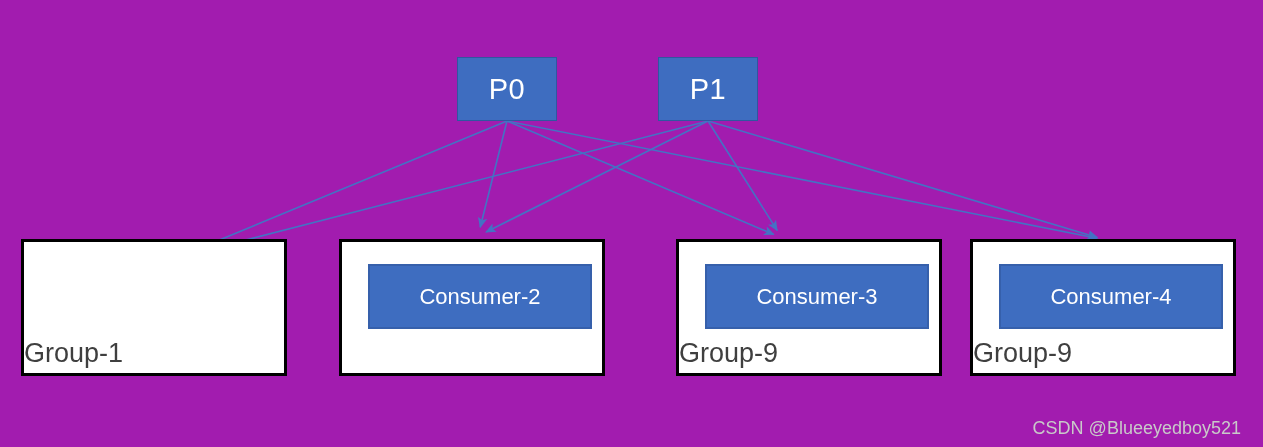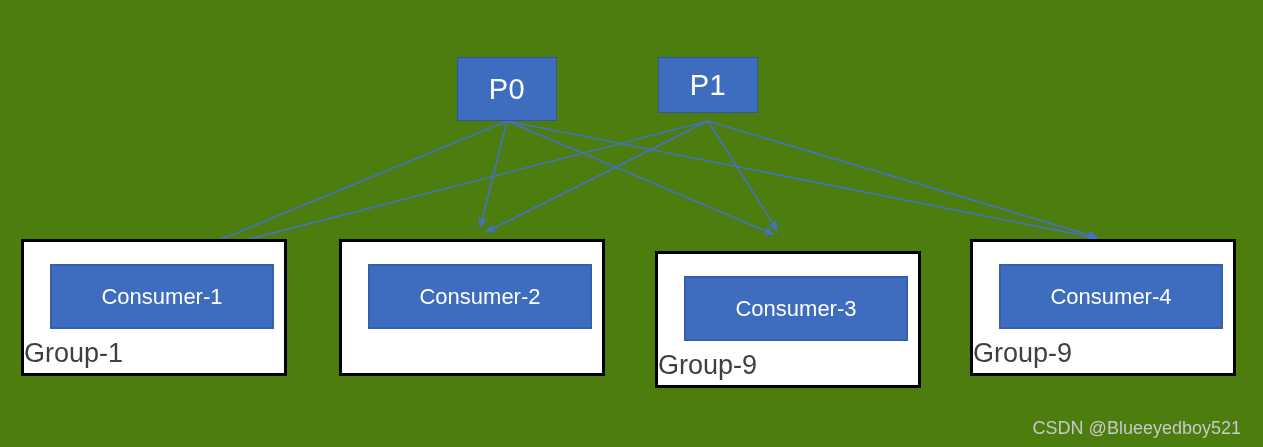--- a/index.html
+++ b/index.html
@@ -8,21 +8,21 @@
     padding: 0;
     background: #ffffff;
   }
   body {
     font-family: "Liberation Sans", "DejaVu Sans", sans-serif;
   }
   #canvas {
     position: relative;
     width: 1263px;
     height: 447px;
-    background: #4d7c0f;
+    background: #a21caf;
     overflow: hidden;
   }
   #edges {
     position: absolute;
     left: 0;
     top: 0;
     width: 1263px;
     height: 447px;
     pointer-events: none;
   }
@@ -123,38 +123,35 @@
         <line x1="708" y1="121" x2="486.0498447189992" y2="231.9750776405004" marker-end="url(#arrowhead)"></line>
         <line x1="708" y1="121" x2="777.1891721397167" y2="230.39369108576824" marker-end="url(#arrowhead)"></line>
         <line x1="708" y1="121" x2="1097.3771819208368" y2="237.42182072507433" marker-end="url(#arrowhead)"></line>
       </g>
   </svg>
 
   <div class="partition" id="partition-p0" style="left: 457px; top: 57px; width: 100px; height: 64px;">
     <span>P0</span>
   </div>
 
-  <div class="partition" id="partition-p1" style="left: 658px; top: 57px; width: 100px; height: 56px;">
+  <div class="partition" id="partition-p1" style="left: 658px; top: 57px; width: 100px; height: 64px;">
     <span>P1</span>
   </div>
 
   <div class="group-box" id="group-box-1" style="left: 21px;">
-    <div class="consumer-box">
-      <span>Consumer-1</span>
-    </div>
     <div class="group-label">Group-1</div>
   </div>
 
   <div class="group-box" id="group-box-2" style="left: 339px;">
     <div class="consumer-box">
       <span>Consumer-2</span>
     </div>
   </div>
 
-  <div class="group-box" id="group-box-3" style="left: 655px; margin-top: 12px;">
+  <div class="group-box" id="group-box-3" style="left: 676px;">
     <div class="consumer-box">
       <span>Consumer-3</span>
     </div>
     <div class="group-label">Group-9</div>
   </div>
 
   <div class="group-box" id="group-box-4" style="left: 970px;">
     <div class="consumer-box">
       <span>Consumer-4</span>
     </div>

